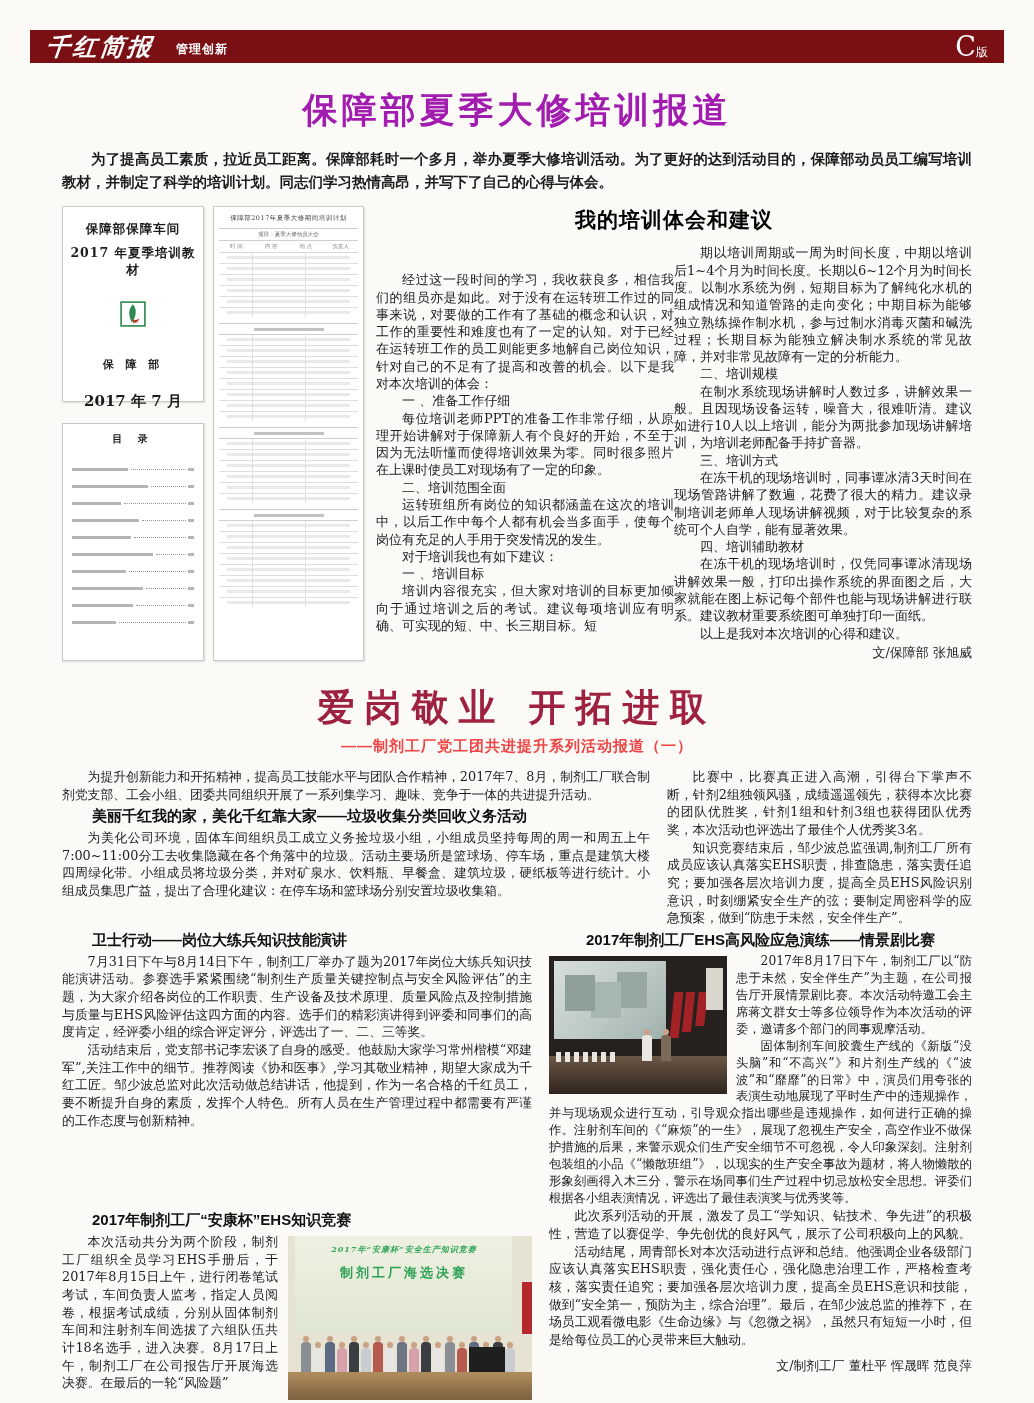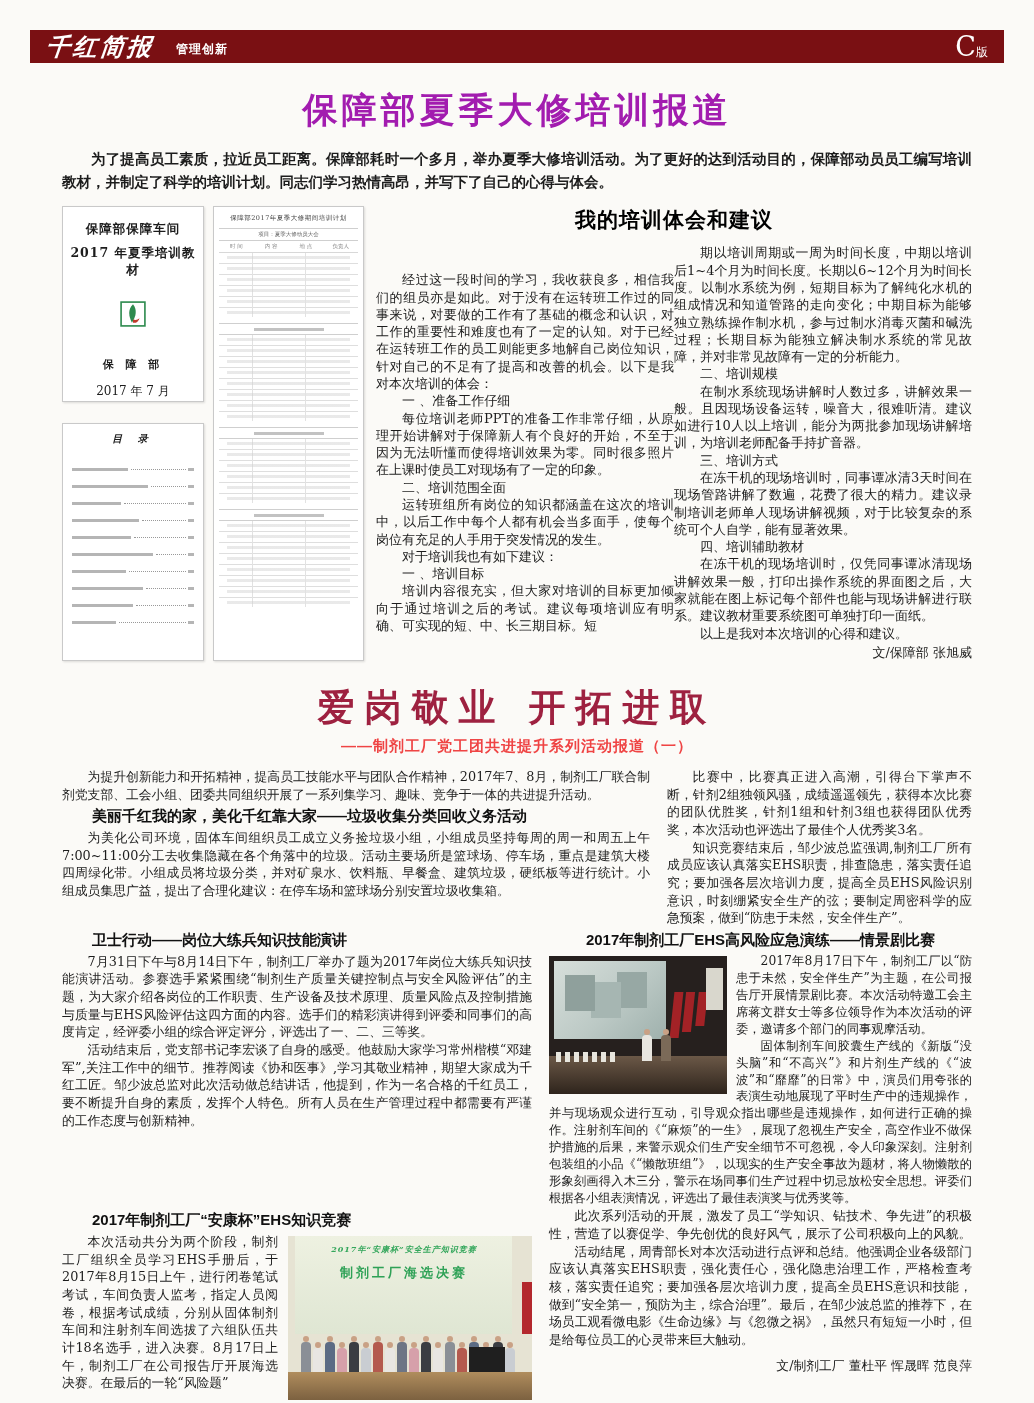--- a/index.html
+++ b/index.html
@@ -35,23 +35,23 @@
   }
   .s1-cols{margin:0 62px;display:flex;gap:12px;}
   .docs-col{width:302px;flex:none;display:flex;gap:9px;}
   .doc{background:#fff;border:1px solid #c9c9c9;box-shadow:1px 1px 2px rgba(0,0,0,.12);box-sizing:border-box;}
   .doc-stack{width:142px;display:flex;flex-direction:column;gap:21px;}
   .doc-cover{height:196px;text-align:center;padding:14px 6px 0 6px;}
   .cov1,.cov2{font-size:12.5px;font-weight:bold;letter-spacing:1px;}
   .cov2{margin-top:7px;}
   .cov-logo{margin:22px auto 0 auto;width:26px;height:26px;}
   .cov-dept{margin-top:30px;font-size:11px;font-weight:bold;letter-spacing:4px;}
-  .cov-date{margin-top:11px;font-size:12px;font-weight:normal;}
+  .cov-date{margin-top:20px;font-size:15px;font-weight:bold;}
   .doc-toc{flex:1;padding:8px 9px;}
-  .toc-title{text-align:center;font-size:10px;font-weight:bold;letter-spacing:6px;margin-bottom:8px;font-style:italic;}
+  .toc-title{text-align:center;font-size:10px;font-weight:bold;letter-spacing:6px;margin-bottom:8px;}
   .toc-line{display:flex;align-items:flex-end;height:17px;}
   .toc-frag{height:3.5px;background:#b5b5b5;}
   .toc-dots{flex:1;border-bottom:1px dotted #999;margin:0 2px 1px 3px;}
   .toc-num{width:6px;height:3.5px;background:#b5b5b5;}
   .doc-sched{flex:1;padding:7px 5px;display:flex;flex-direction:column;}
   .sched-title{text-align:center;font-size:6.5px;color:#444;letter-spacing:.5px;margin-bottom:4px;}
   .sched-band{border-top:1px solid #cfcfcf;border-bottom:1px solid #cfcfcf;
     text-align:center;font-size:5.5px;color:#666;padding:2px 0;margin-top:6px;}
   .sched-band .bar{display:inline-block;height:3px;width:70px;background:#c2c2c2;vertical-align:middle;}
   .sched-head{display:flex;font-size:5.5px;color:#888;text-align:center;padding:2px 0;border-bottom:1px solid #d8d8d8;}

